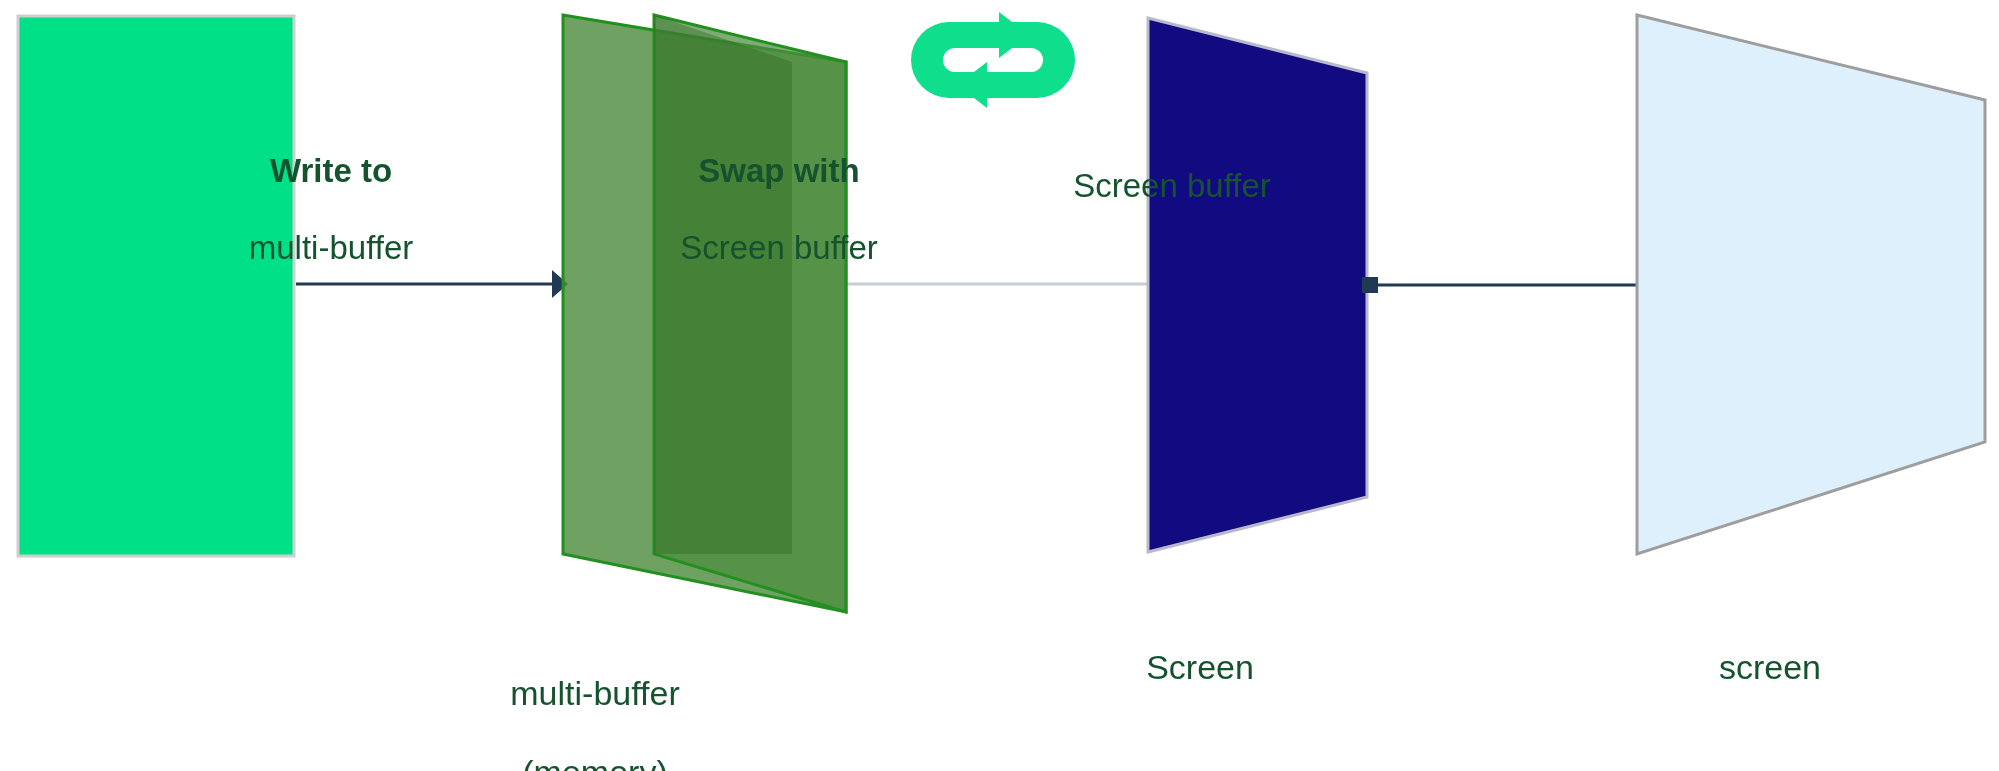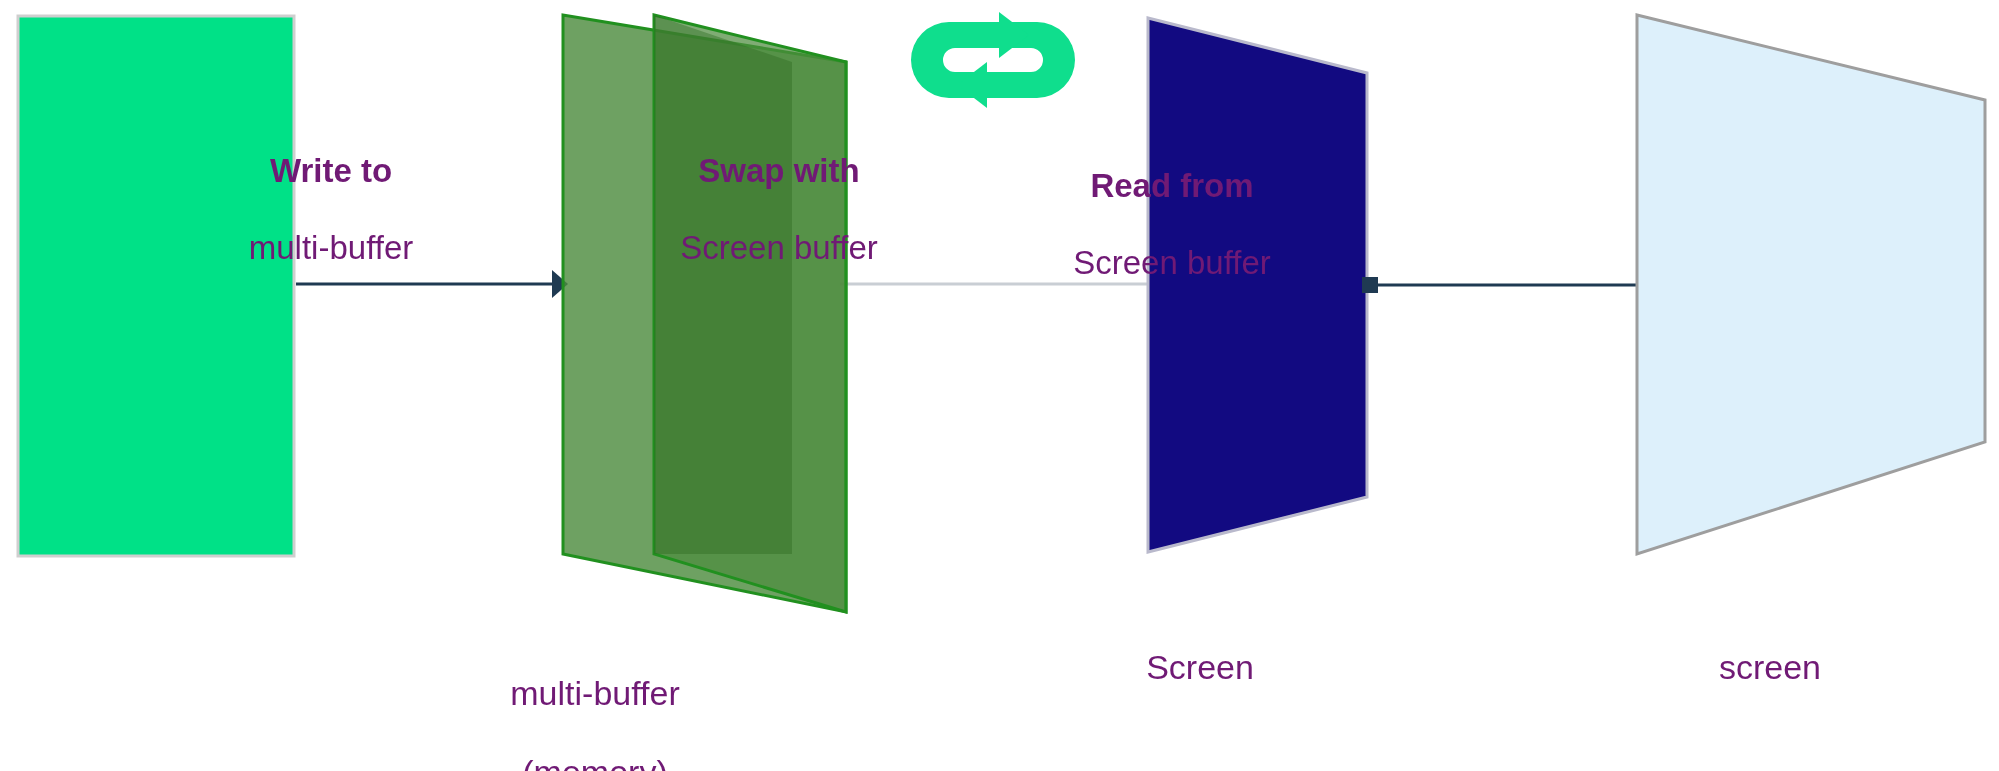--- a/index.html
+++ b/index.html
@@ -20,21 +20,21 @@
   #stage > svg.layer {
     position: absolute;
     left: 0;
     top: 0;
     width: 1999px;
     height: 771px;
   }
   .lbl {
     position: absolute;
     text-align: center;
-    color: #701a75;
+    color: #14532d;
     line-height: 1.17;
     white-space: pre-line;
   }
   .edge-label {
     font-size: 33px;
   }
   .edge-label .l1 {
     font-weight: bold;
     display: block;
   }
@@ -135,21 +135,20 @@
     <span class="l1">Write to</span>
     <span class="l2">multi-buffer</span>
   </div>
 
   <div class="lbl edge-label" id="label-swap">
     <span class="l1">Swap with</span>
     <span class="l2">Screen buffer</span>
   </div>
 
   <div class="lbl edge-label" id="label-read">
-    <span class="l1">Read from</span>
     <span class="l2">Screen buffer</span>
   </div>
 
 
   <div class="lbl node-label" id="label-multibuf">
     <span>multi-buffer</span>
     <span>(memory)</span>
   </div>
 
   <div class="lbl node-label" id="label-screenbuf">

